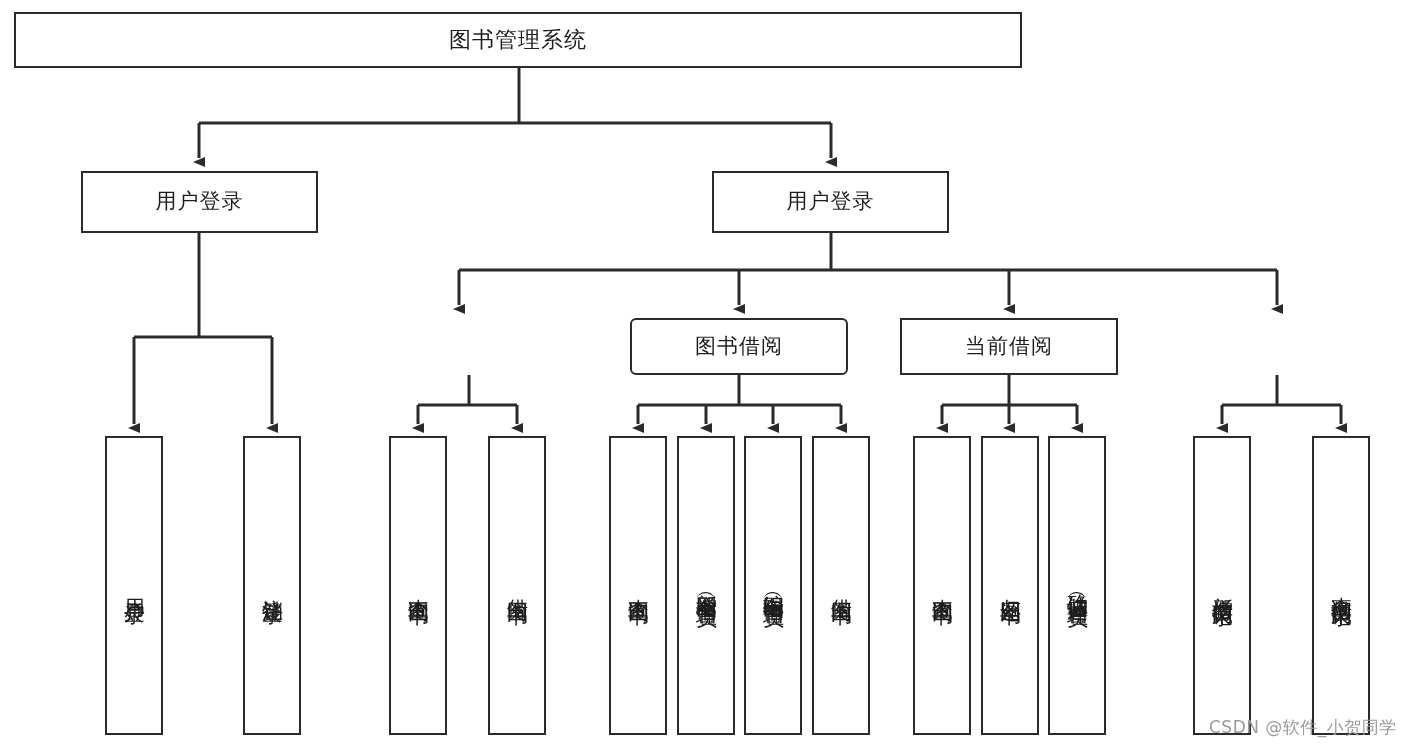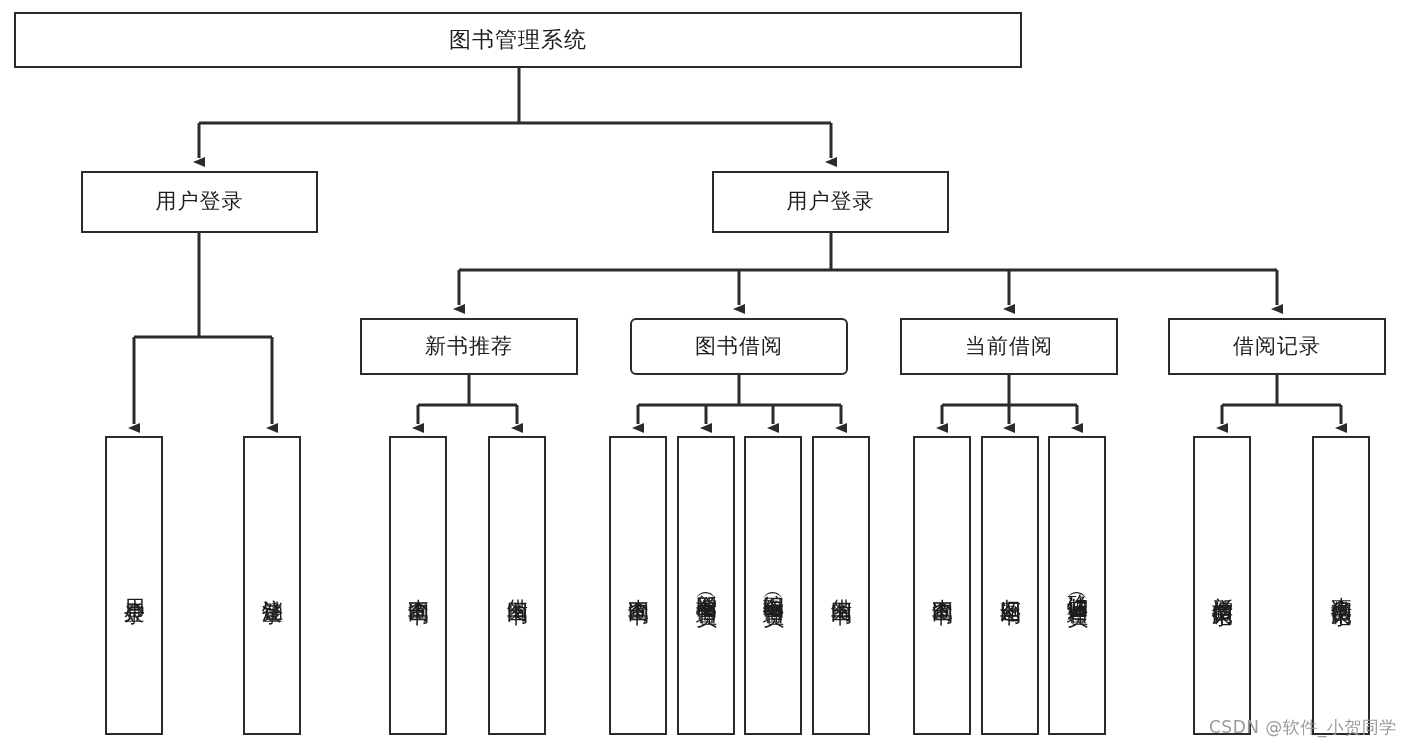--- a/index.html
+++ b/index.html
@@ -124,35 +124,29 @@
   </div>
 
   <div class="node h" style="left:81px; top:171px; width:237px; height:62px;">
     <span>用户登录</span>
   </div>
 
   <div class="node h" style="left:712px; top:171px; width:237px; height:62px;">
     <span>用户登录</span>
   </div>
 
-  <div class="node h" style="left:360px; top:318px; width:218px; height:57px;">
-    <span>新书推荐</span>
-  </div>
 
   <div class="node h" style="left:630px; top:318px; width:218px; height:57px;border-radius:6px;">
     <span>图书借阅</span>
   </div>
 
   <div class="node h" style="left:900px; top:318px; width:218px; height:57px;">
     <span>当前借阅</span>
   </div>
 
-  <div class="node h" style="left:1168px; top:318px; width:218px; height:57px;">
-    <span>借阅记录</span>
-  </div>
 
   <div class="node v" style="left:105px; top:436px; width:58px; height:299px;">
     <span>用户登录</span>
   </div>
 
   <div class="node v" style="left:243px; top:436px; width:58px; height:299px;">
     <span>注销登录</span>
   </div>
 
   <div class="node v" style="left:389px; top:436px; width:58px; height:299px;">

